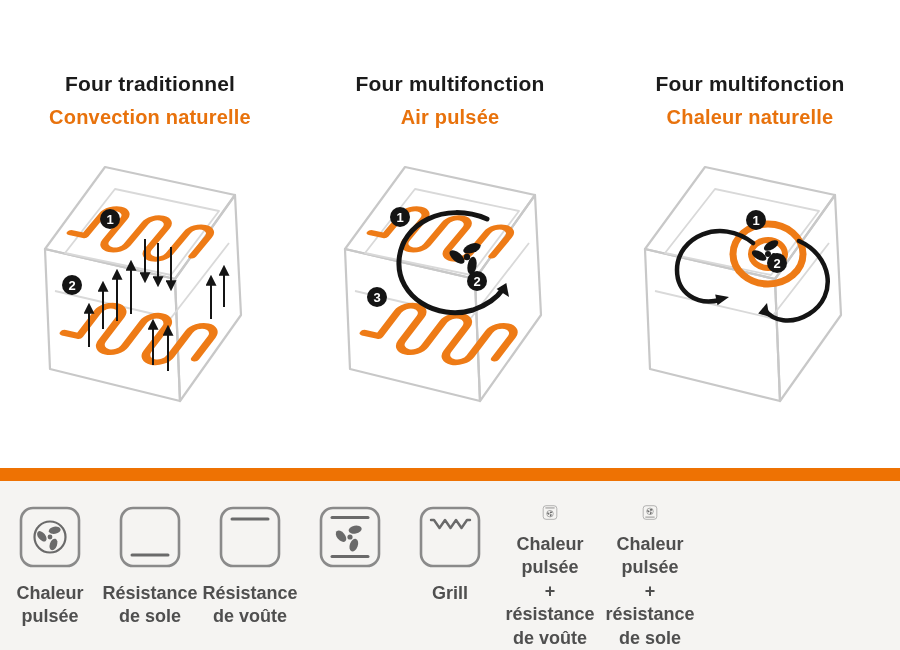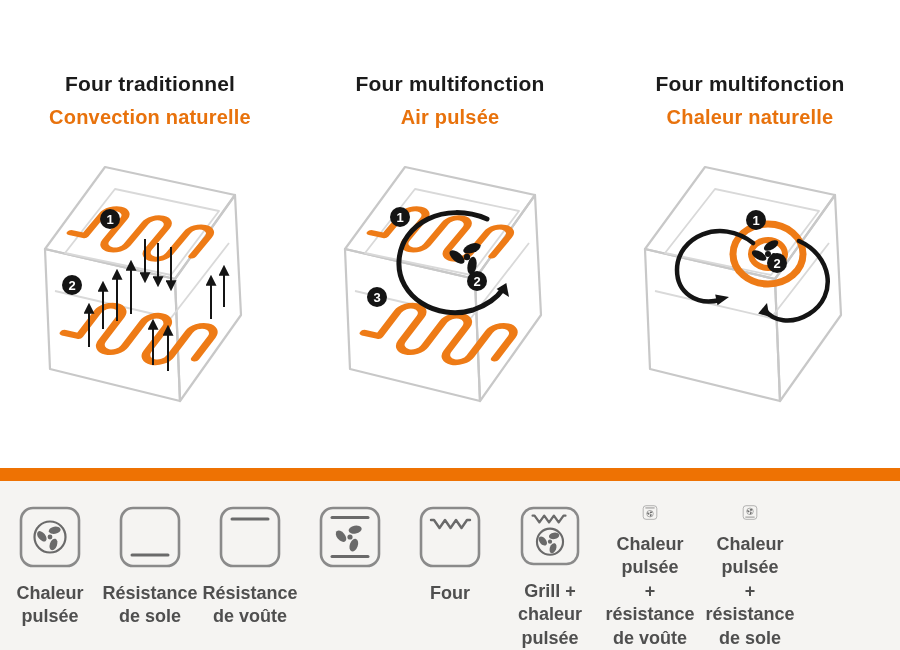--- a/index.html
+++ b/index.html
@@ -215,38 +215,23 @@
           <ellipse rx="4" ry="6.6" transform="rotate(275) translate(0,-9) rotate(45)"></ellipse>
         </g>
       </svg>
     </div>
 
     <div class="mode">
       <svg width="64" height="64" viewBox="0 0 64 64">
         <rect class="tile-box" x="3" y="3" width="58" height="58" rx="12"></rect>
         <path class="glyph-thin" d="M13 15 h3 l5.5 8 5.5 -8 5.5 8 5.5 -8 5.5 8 5.5 -8 h3"></path>
       </svg>
-      <div class="mode-label">Four</div>
-    </div>
-
-    <div class="mode">
-      <svg width="64" height="64" viewBox="0 0 64 64">
-        <rect class="tile-box" x="3" y="3" width="58" height="58" rx="12"></rect>
-        <path class="glyph-thin" d="M14 11 h2 l5 7 5 -7 5 7 5 -7 5 7 5 -7 h2"></path>
-        <circle cx="32" cy="38" r="13.5" fill="none" stroke="#6a6a6a" stroke-width="2.2"></circle>
-        <g transform="translate(32,38)" class="fanfill">
-          <circle r="2.2"></circle>
-          <ellipse rx="3.3" ry="5.4" transform="rotate(35) translate(0,-7.4) rotate(45)"></ellipse>
-          <ellipse rx="3.3" ry="5.4" transform="rotate(155) translate(0,-7.4) rotate(45)"></ellipse>
-          <ellipse rx="3.3" ry="5.4" transform="rotate(275) translate(0,-7.4) rotate(45)"></ellipse>
-        </g>
-      </svg>
-      <div class="mode-label">Grill +
-chaleur pulsée</div>
-    </div>
+      <div class="mode-label">Grill</div>
+    </div>
+
 
     <div class="mode">
       <svg width="64" height="64" viewBox="0 0 64 64">
         <rect class="tile-box" x="3" y="3" width="58" height="58" rx="12"></rect>
         <line class="glyph" x1="14" y1="12.5" x2="50" y2="12.5"></line>
         <circle cx="32" cy="37" r="14" fill="none" stroke="#6a6a6a" stroke-width="2.2"></circle>
         <g transform="translate(32,37)" class="fanfill">
           <circle r="2.2"></circle>
           <ellipse rx="3.4" ry="5.6" transform="rotate(35) translate(0,-7.6) rotate(45)"></ellipse>
           <ellipse rx="3.4" ry="5.6" transform="rotate(155) translate(0,-7.6) rotate(45)"></ellipse>

